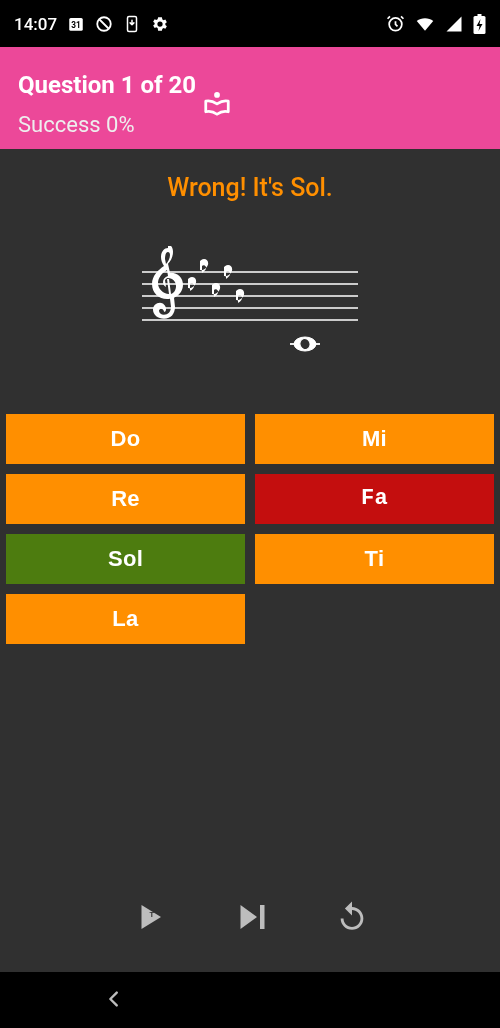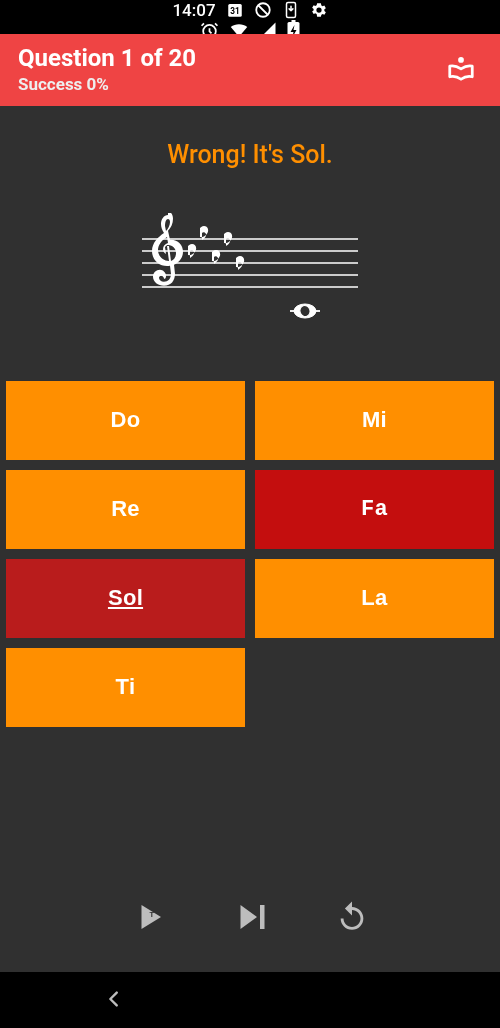--- a/index.html
+++ b/index.html
@@ -15,98 +15,97 @@
   .screen {
     width: 500px;
     height: 1028px;
     background: #000;
     display: flex;
     flex-direction: column;
   }
 
   
   .status-bar {
-    height: 34px;
+    height: 47px;
     background: #000;
     display: flex;
     justify-content: space-between;
     align-items: center;
     padding: 0 14px;
     font-size: 17px;
     font-weight: 500;
-    flex-direction: column;
   }
   .status-left, .status-right {
     display: flex;
     align-items: center;
     gap: 10px;
   }
   .status-left .sicon, .status-right .sicon {
     display: inline-flex;
     align-items: center;
     justify-content: flex-end;
   }
 
   
   .app-bar {
-    background: #ef4444;
-    padding: 10px 18px 12px 18px;
-    display: flex;
-    justify-content: space-between;
+    background: #ec4899;
+    padding: 24px 18px 12px 18px;
+    display: flex;
+    justify-content: flex-start;
     align-items: center;
   }
   .app-bar-text { display: flex; flex-direction: column; }
   .app-title { font-size: 24px; font-weight: 700; color: #fff; }
-  .app-sub { font-size: 17px; font-weight: 700; color: #eee; margin-top: 2px; }
+  .app-sub { font-size: 22px; font-weight: 400; color: #eee; margin-top: 13px; }
 
   
   .main {
     flex: 1;
     background: #303030;
     display: flex;
     flex-direction: column;
   }
   .feedback {
     text-align: center;
     color: #ff8f00;
     font-size: 25px;
     font-weight: 500;
     line-height: 1.38;
-    margin-top: 32px;
+    margin-top: 22px;
   }
 
   .staff-wrap {
     display: flex;
     justify-content: center;
     margin-top: 40px;
     margin-bottom: 48px;
   }
 
   
   .answers {
     display: grid;
     grid-template-columns: 1fr 1fr;
     gap: 10px;
     padding: 0 6px;
   }
   .answer-btn {
-    height: 79px;
+    height: 50px;
     display: flex;
     align-items: center;
     justify-content: center;
     font-size: 22px;
     font-weight: 700;
     color: #fff;
     border: none;
     cursor: pointer;
     letter-spacing: 0.3px;
   }
   .state-default { background: #ff8f00; }
   .state-wrong   { background: #c40e0e; font-family: Liberation Mono, monospace; }
-  .state-correct { background: #b91c1c; text-decoration: underline; }
+  .state-correct { background: #4d7c0f; }
 
   
   .controls {
     display: flex;
     justify-content: center;
     gap: 54px;
     margin-top: auto;
     margin-bottom: 28px;
     padding-top: 20px;
   }
@@ -266,24 +265,24 @@
       <button class="answer-btn state-default">
           <span>Re</span>
         </button>
       <button class="answer-btn state-wrong">
           <span>Fa</span>
         </button>
       <button class="answer-btn state-correct">
           <span>Sol</span>
         </button>
       <button class="answer-btn state-default">
+          <span>Ti</span>
+        </button>
+      <button class="answer-btn state-default">
           <span>La</span>
-        </button>
-      <button class="answer-btn state-default">
-          <span>Ti</span>
         </button>
     </div>
 
     <div class="controls">
       <button class="ctrl-btn">
         <span>
           <svg width="36" height="36" viewBox="0 0 24 24" fill="#bdbdbd">
               <path d="M7 4v16l13-8z"></path>
               <text x="12.3" y="12" font-size="5" fill="#303030" font-weight="700">T</text>
             </svg>

